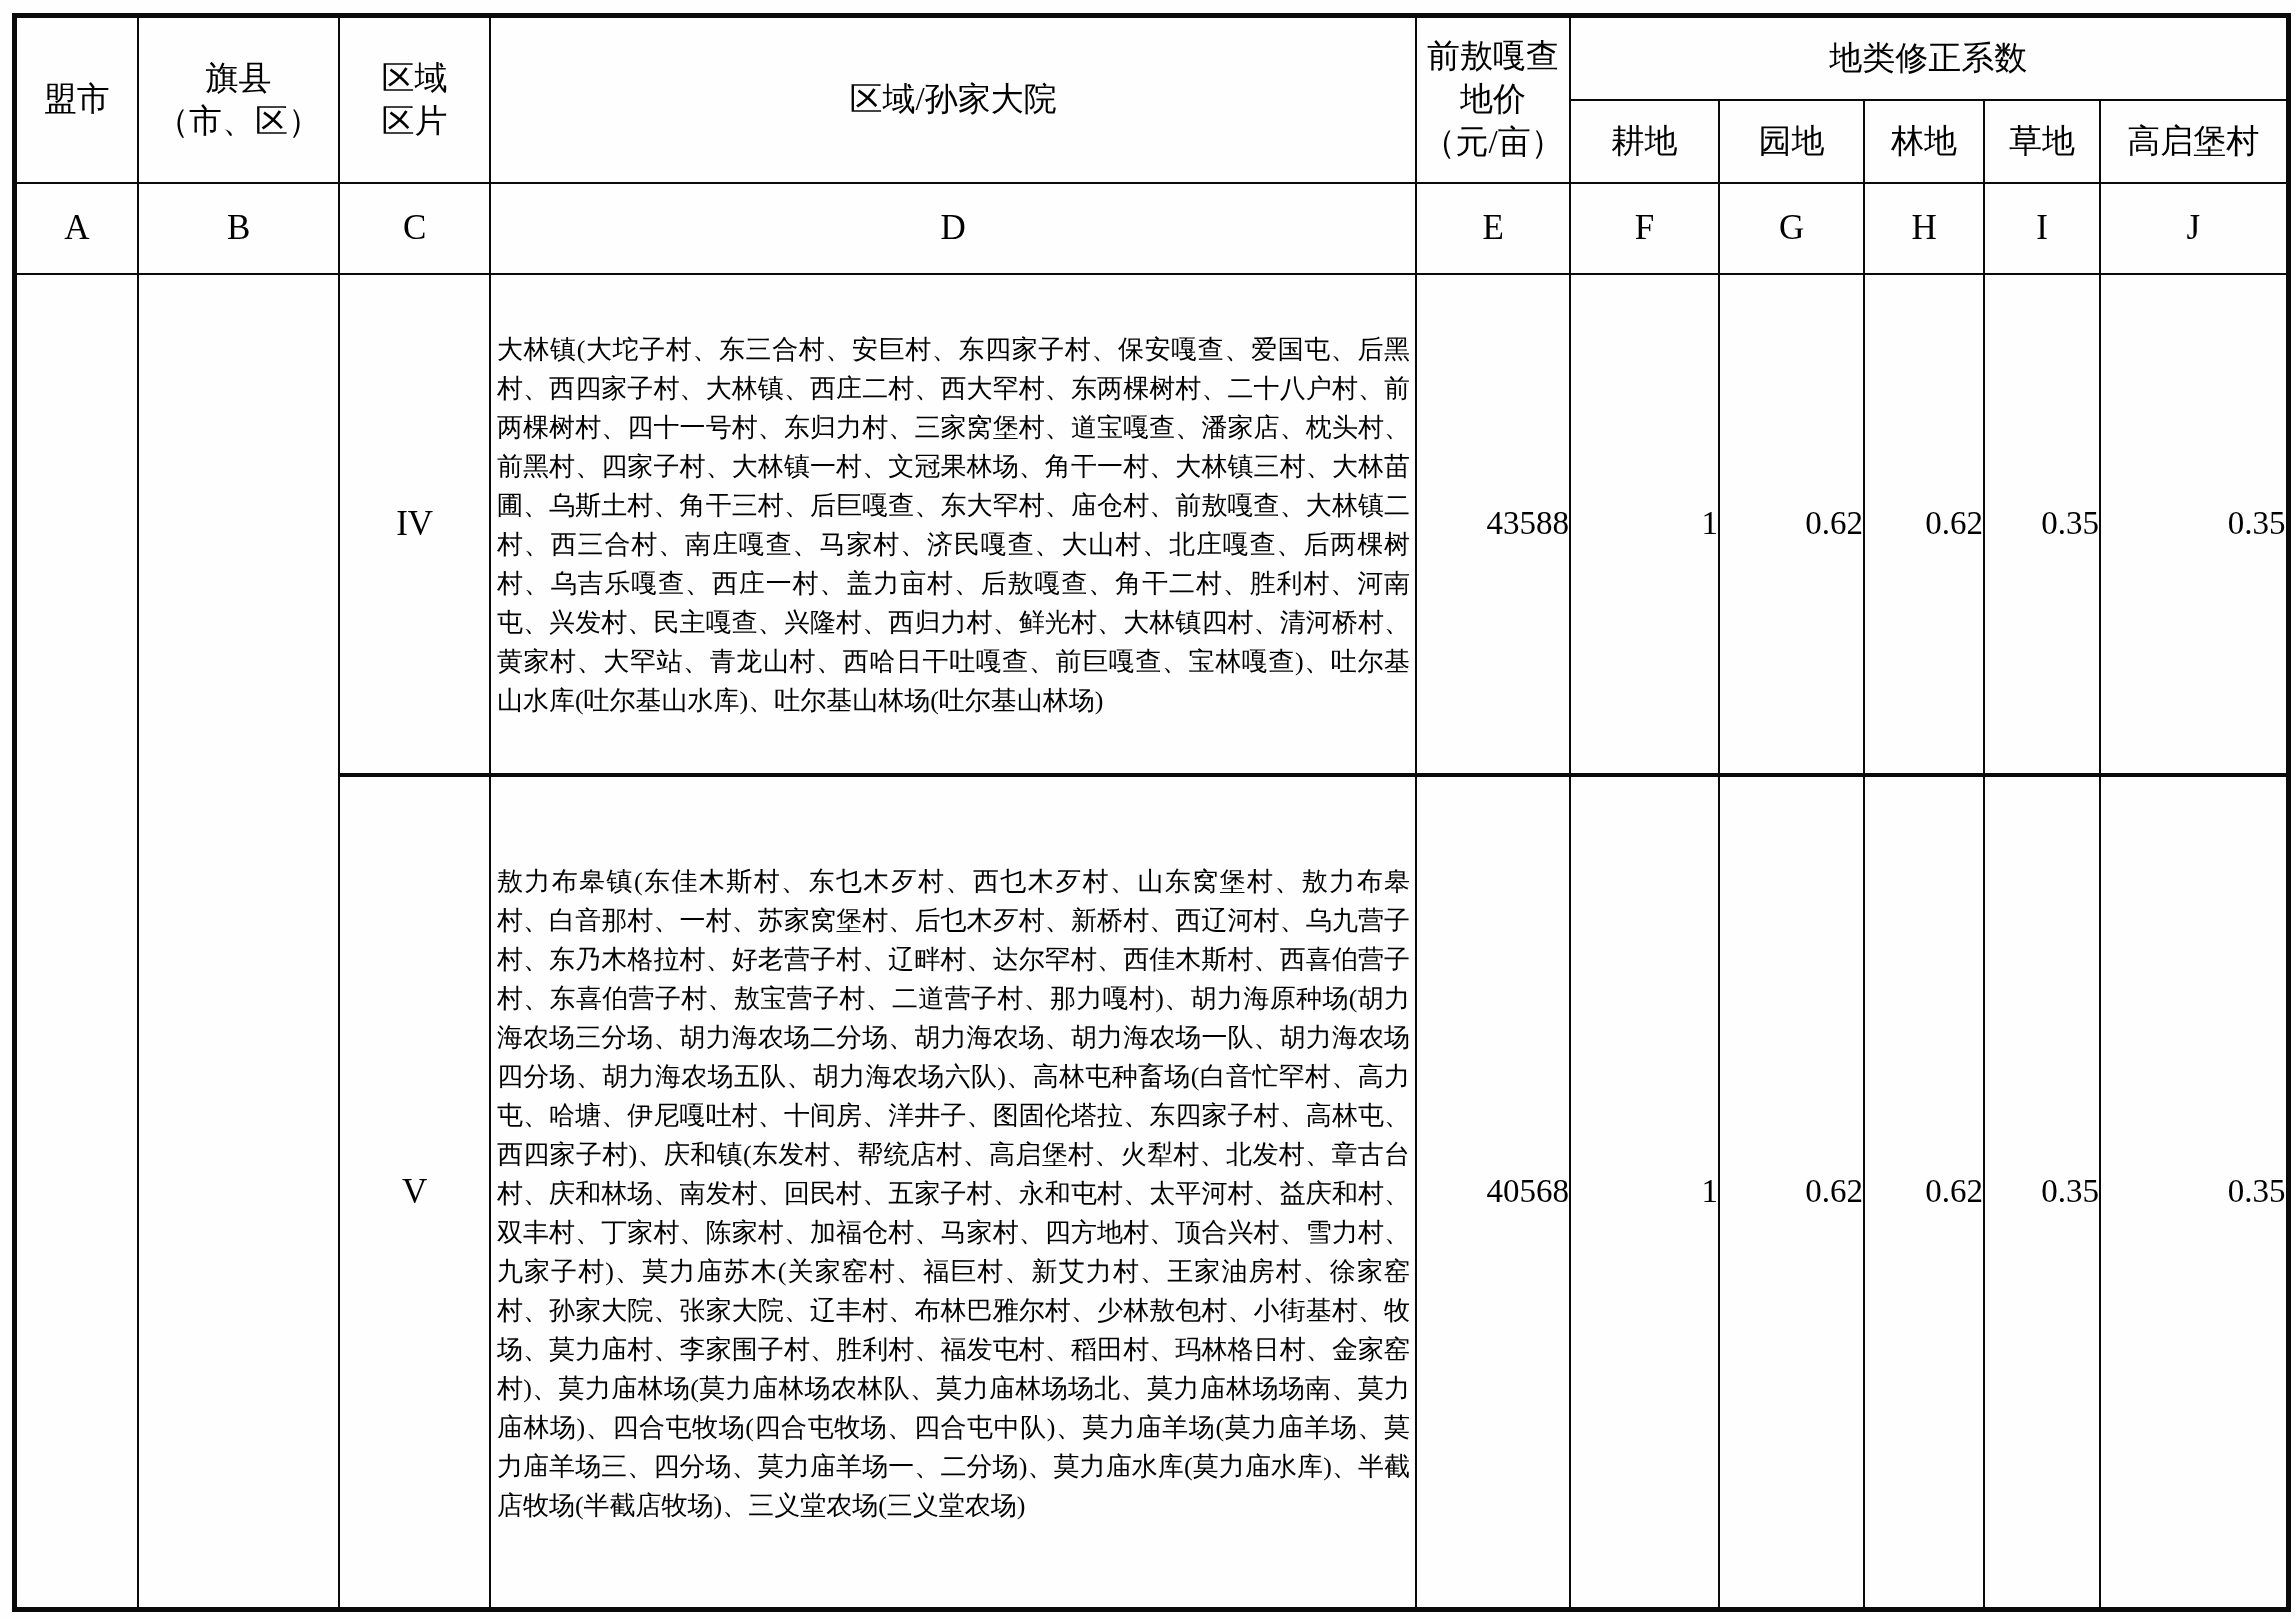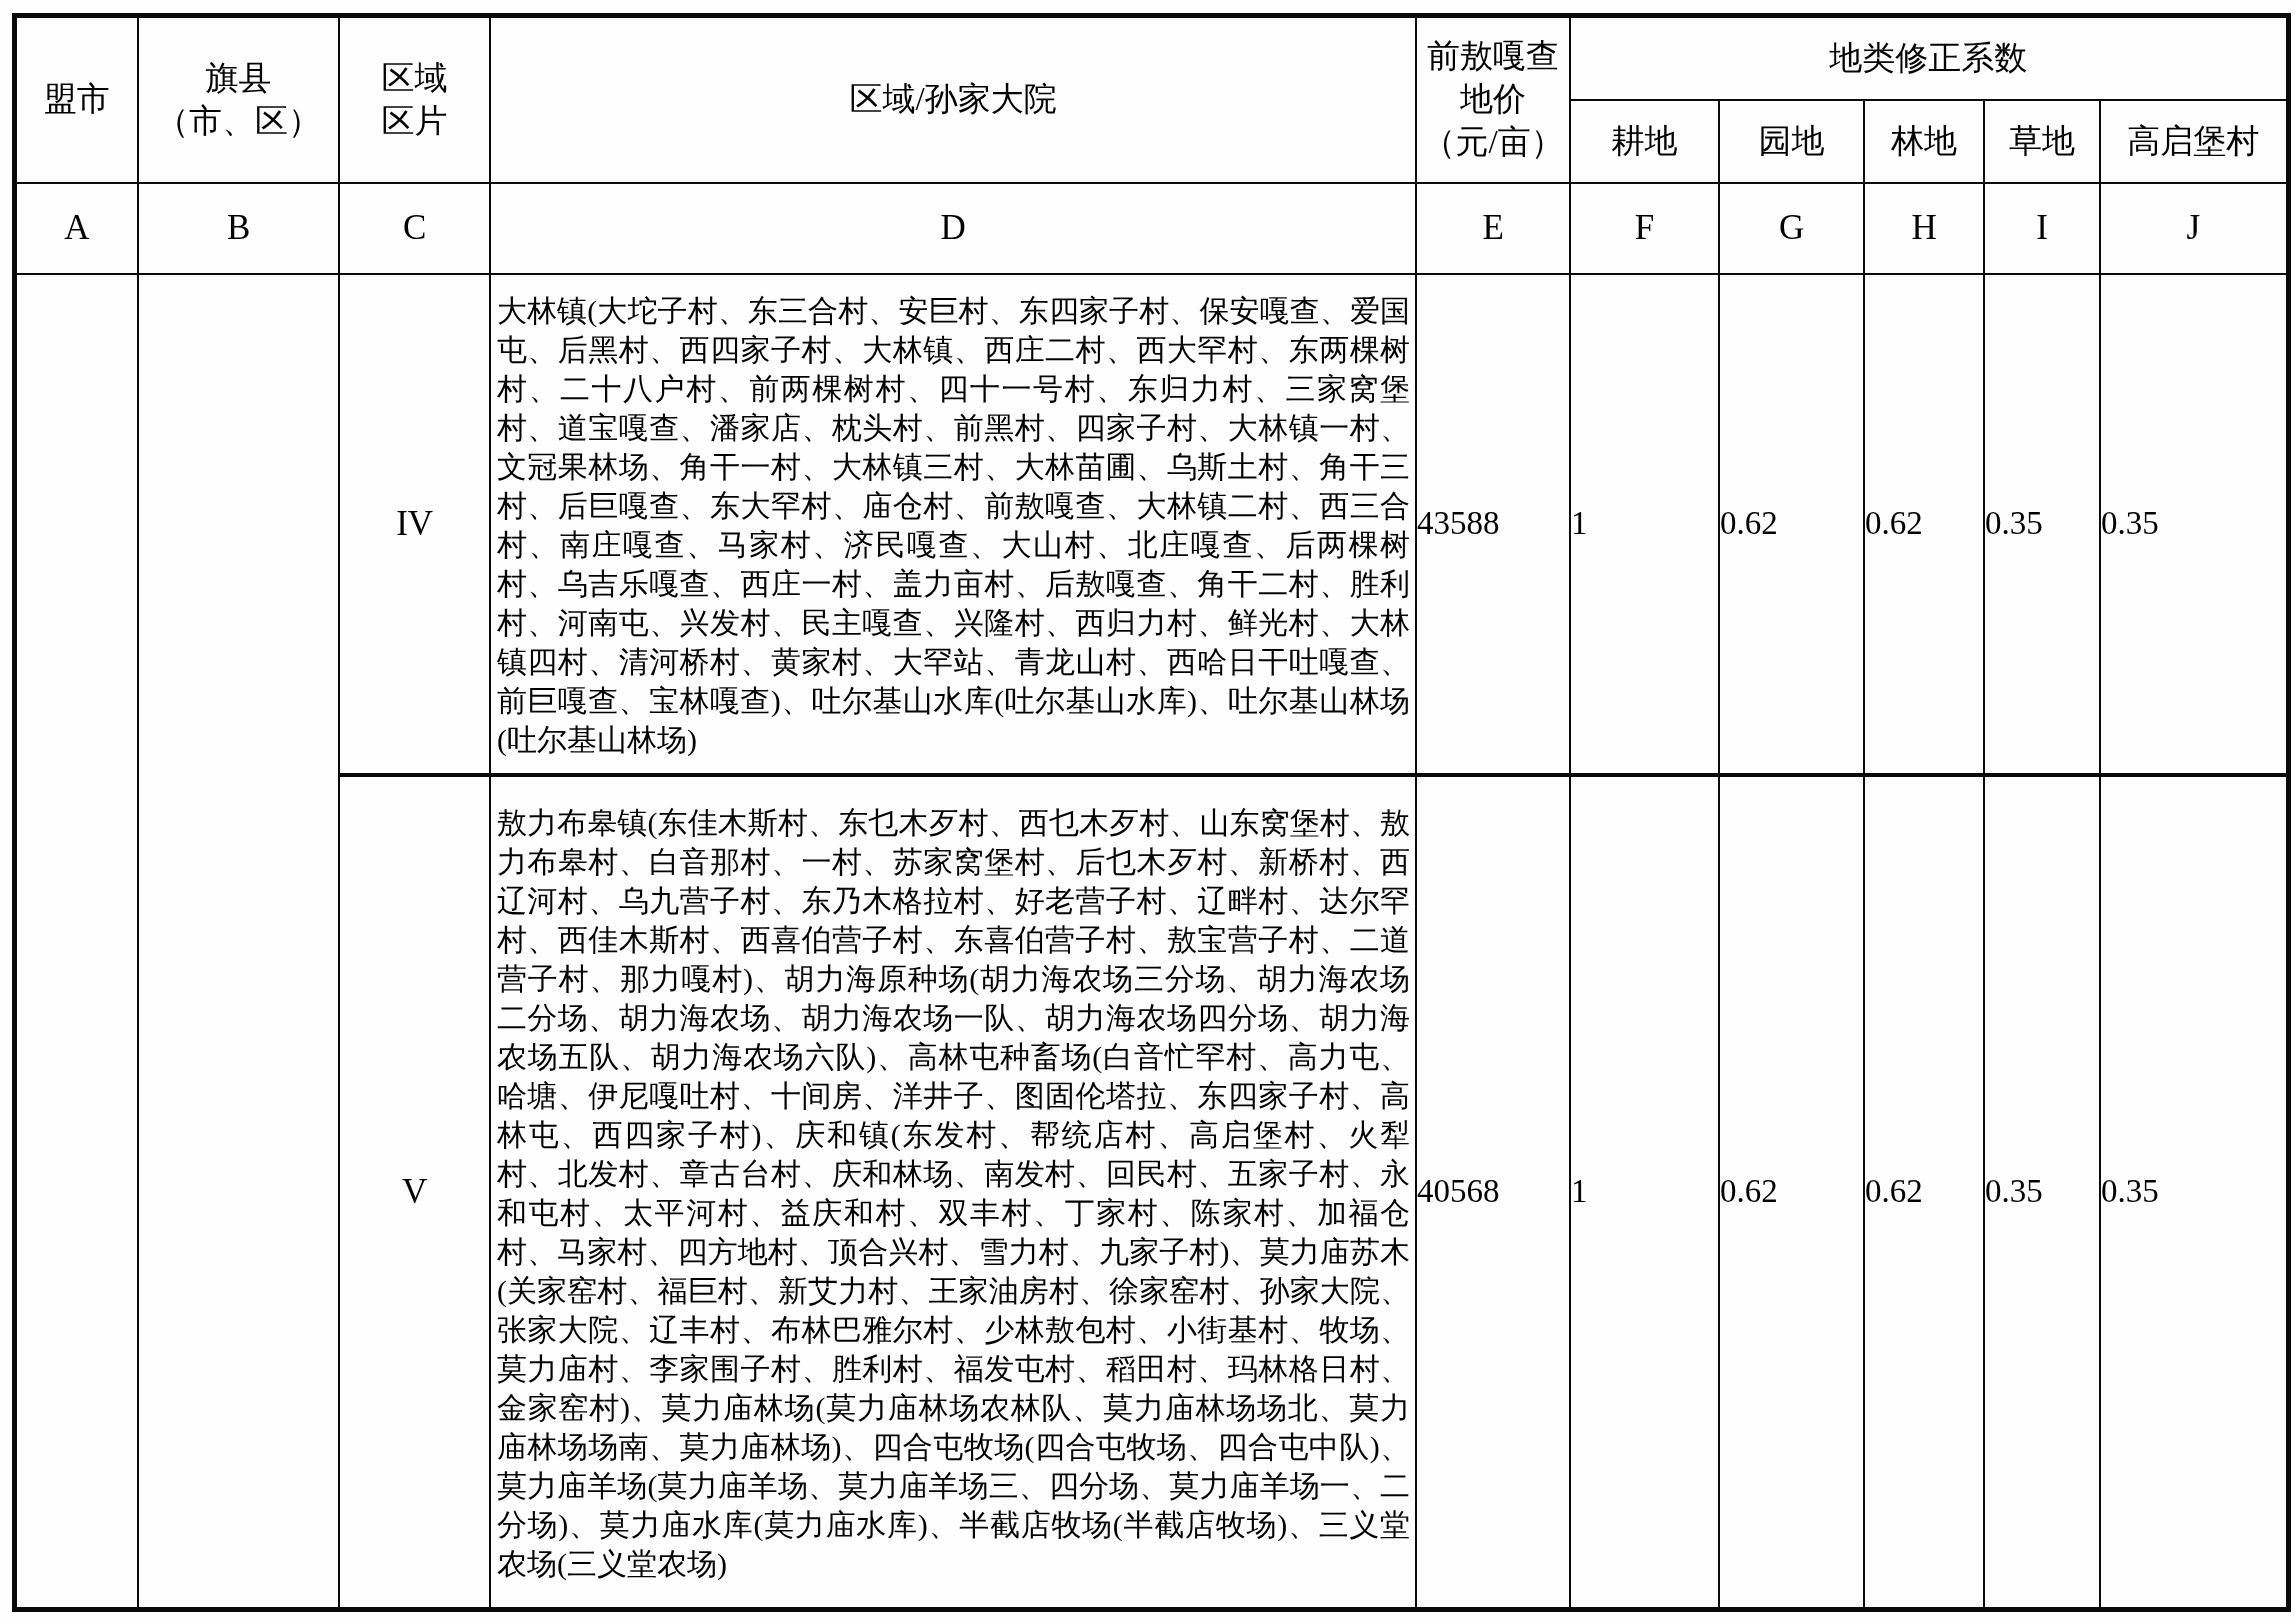--- a/index.html
+++ b/index.html
@@ -48,26 +48,26 @@
     border-bottom-width: 5px;
   }
   td.zone {
     text-align: center;
     font-size: 35px;
     margin-left: 20px;
   }
   td.desc {
     vertical-align: top;
     text-align: justify;
-    font-size: 30px;
+    font-size: 26px;
     line-height: 39px;
     padding: 7.4px 5px 5px 5.8px;
   }
   td.val {
-    text-align: left;
+    text-align: right;
     font-size: 33px;
   }
   tr.r5 > td { border-top-width: 4.1px; }
   table.price-table { border: 5px solid #0a0a0a; }
 </style>
 </head>
 <body>
 
 <div class="page">
   <table class="price-table">

